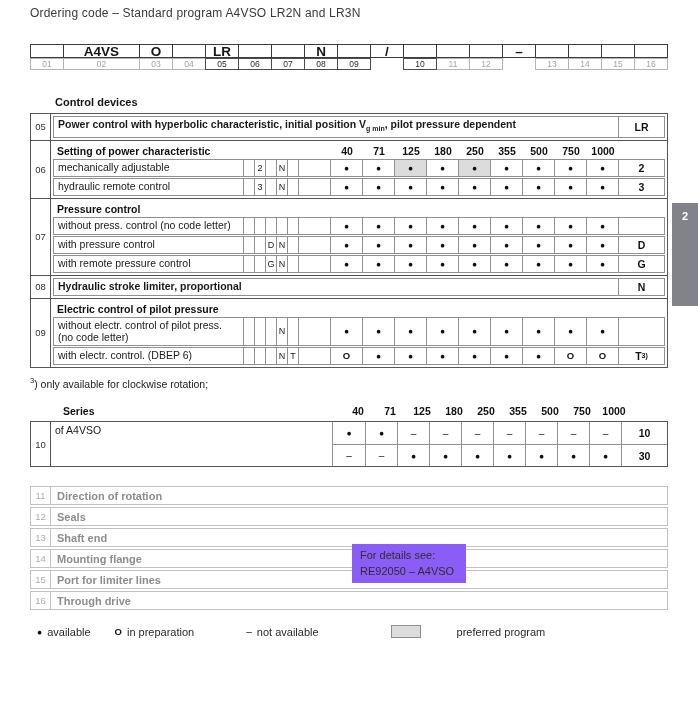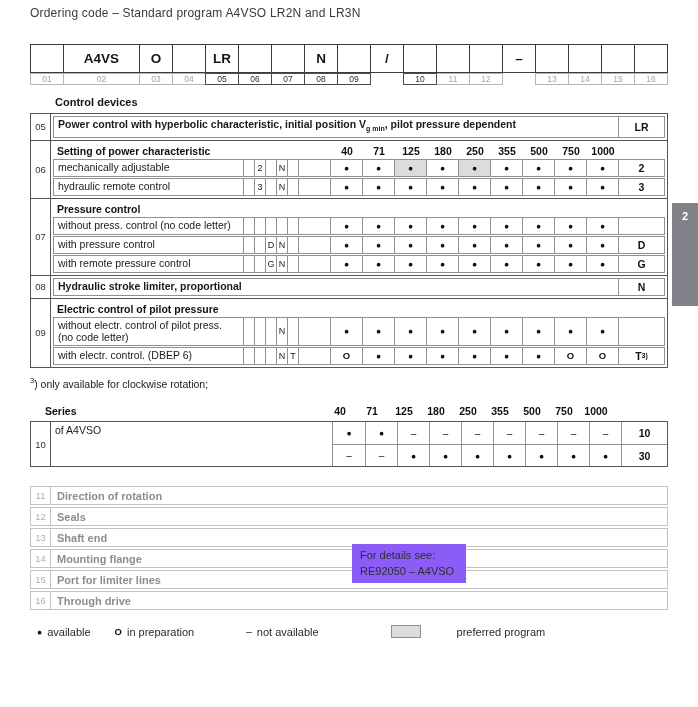--- a/index.html
+++ b/index.html
@@ -6,21 +6,21 @@
   html,body { margin:0; padding:0; background:#fff; }
   .page { position:relative; width:698px; height:707px; background:#fff;
           font-family:"Liberation Sans", sans-serif; overflow:hidden; color:#1a1a1a; }
 
   .title { position:absolute; left:30px; top:6px; margin:0; font-size:12px;
            font-weight:400; color:#3a3a3a; letter-spacing:.2px; }
 
   
   .codebar { position:absolute; left:30px; top:44px; width:638px; }
   .occ-row { display:flex; }
-  .occ { width:34px; height:29px; border:1px solid #3c3c3c; margin-left:-1px;
+  .occ { width:34px; height:14px; border:1px solid #3c3c3c; margin-left:-1px;
          display:flex; align-items:center; justify-content:center;
          font-weight:bold; font-size:13.5px; color:#161616; background:#fff; }
   .occ:first-child { margin-left:0; }
   .occ.wide { width:77px; }
   .ocn-row { display:flex; }
   .ocn { width:34px; height:12px; border:1px solid #b5b5b5; margin-left:-1px;
          display:flex; align-items:center; justify-content:center;
          font-size:8.5px; color:#a3a3a3; background:#fff; }
   .ocn:first-child { margin-left:0; }
   .ocn.wide { width:77px; }
@@ -56,21 +56,21 @@
   .shaded { background:#dcdcdc; }
   .sym-dot { font-size:8.5px; color:#111; }
   .sym-circle { font-size:9.5px; font-weight:bold; color:#111; }
   .sym-dash { font-size:10px; color:#222; }
 
   .footnote { position:absolute; left:30px; top:374px; font-size:10.5px; color:#222; line-height:14px; }
   .footnote sup { font-size:7.5px; }
   .fn2 { margin-left:13px; }
 
   
-  .series-header { position:absolute; left:20px; top:405px; width:638px;
+  .series-header { position:absolute; left:38px; top:405px; width:638px;
                    display:flex; align-items:flex-start; padding-left:4px; }
   .series-header .hlabel { padding-left:21px; }
   .stable { position:absolute; left:30px; top:421px; width:638px; border:1px solid #555;
             display:flex; background:#fff; }
   .st-num { flex:0 0 20px; border-right:1px solid #555; display:flex; align-items:center;
             justify-content:center; font-size:9.5px; color:#333; }
   .st-desc { flex:1; border-right:1px solid #909090; padding:2px 4px; font-size:10.5px; color:#1a1a1a; }
   .st-rows { flex:0 0 334px; }
   .srow { display:flex; height:22px; }
   .srow + .srow { border-top:1px solid #909090; }

